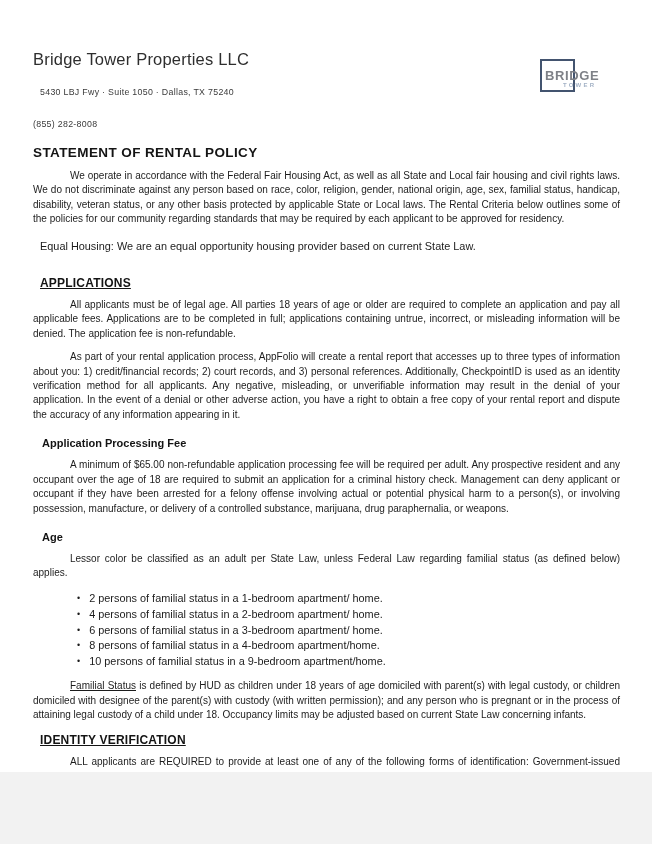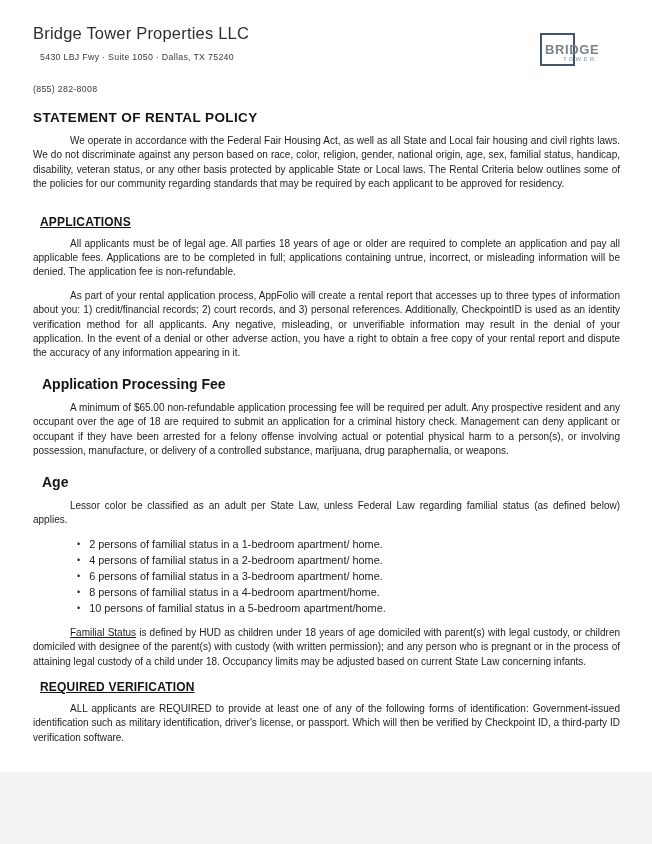--- a/index.html
+++ b/index.html
@@ -7,35 +7,35 @@
     background: #f2f2f2;
     font-family: "Liberation Sans", sans-serif;
   }
   .page {
     position: relative;
     width: 652px;
     height: 772px;
     margin: 0 auto;
     background: #ffffff;
     color: #1c1c1c;
-    padding: 24px 32px 0 33px;
+    padding: 50px 32px 0 33px;
     overflow: hidden;
   }
   
   .letterhead { position: relative; }
   .company-name {
     font-size: 16.5px;
     font-weight: normal;
     color: #2e2e2e;
     letter-spacing: 0.2px;
   }
   .company-address {
     font-size: 8.8px;
     color: #3a3a3a;
-    margin: 9px 0 0 7px;
+    margin: 18px 0 0 7px;
     letter-spacing: 0.3px;
   }
   .company-phone {
     font-size: 8.8px;
     color: #3a3a3a;
     margin: 22px 0 0 0;
     letter-spacing: 0.3px;
   }
   .logo {
     position: absolute;
@@ -98,21 +98,21 @@
     display: inline-block;
     font-size: 12px;
     font-weight: bold;
     color: #141414;
     text-decoration: underline;
     letter-spacing: 0.2px;
     margin: 24px 0 0 7px;
   }
   .h2-wrap { line-height: 12px; }
   .h3 {
-    font-size: 14px;
+    font-size: 11px;
     font-weight: bold;
     color: #141414;
     margin: 15px 0 0 9px;
   }
   .bullet-list {
     list-style: none;
     margin: 10px 0 0 0;
     padding-left: 44px;
   }
   .bullet-list li {
@@ -143,36 +143,37 @@
     <div class="logo">
       <div class="logo-square"></div>
       <div class="logo-bridge">BRIDGE</div>
       <div class="logo-tower">TOWER</div>
     </div>
   </div>
 
   <div class="doc-title">STATEMENT OF RENTAL POLICY</div>
 
   <p class="para">We operate in accordance with the Federal Fair Housing Act, as well as all State and Local fair housing and civil rights laws. We do not discriminate against any person based on race, color, religion, gender, national origin, age, sex, familial status, handicap, disability, veteran status, or any other basis protected by applicable State or Local laws. The Rental Criteria below outlines some of the policies for our community regarding standards that may be required by each applicant to be approved for residency.</p>
+  <p class="equal-housing">Equal Housing: We are an equal opportunity housing provider based on current State Law.</p>
 
   <div class="h2-wrap"><span class="h2">APPLICATIONS</span></div>
   <p class="para">All applicants must be of legal age. All parties 18 years of age or older are required to complete an application and pay all applicable fees. Applications are to be completed in full; applications containing untrue, incorrect, or misleading information will be denied. The application fee is non-refundable.</p>
   <p class="para">As part of your rental application process, AppFolio will create a rental report that accesses up to three types of information about you: 1) credit/financial records; 2) court records, and 3) personal references. Additionally, CheckpointID is used as an identity verification method for all applicants. Any negative, misleading, or unverifiable information may result in the denial of your application. In the event of a denial or other adverse action, you have a right to obtain a free copy of your rental report and dispute the accuracy of any information appearing in it.</p>
 
   <div class="h3">Application Processing Fee</div>
   <p class="para">A minimum of $65.00 non-refundable application processing fee will be required per adult. Any prospective resident and any occupant over the age of 18 are required to submit an application for a criminal history check. Management can deny applicant or occupant if they have been arrested for a felony offense involving actual or potential physical harm to a person(s), or involving possession, manufacture, or delivery of a controlled substance, marijuana, drug paraphernalia, or weapons.</p>
 
   <div class="h3">Age</div>
   <p class="para">Lessor color be classified as an adult per State Law, unless Federal Law regarding familial status (as defined below) applies.</p>
 
   <ul class="bullet-list">
     <li>2 persons of familial status in a 1-bedroom apartment/ home.</li>
     <li>4 persons of familial status in a 2-bedroom apartment/ home.</li>
     <li>6 persons of familial status in a 3-bedroom apartment/ home.</li>
     <li>8 persons of familial status in a 4-bedroom apartment/home.</li>
-    <li>10 persons of familial status in a 5-bedroom apartment/home.</li>
+    <li>10 persons of familial status in a 9-bedroom apartment/home.</li>
   </ul>
   <p class="para"><span class="lead-underline">Familial Status</span><span> is defined by HUD as children under 18 years of age domiciled with parent(s) with legal custody, or children domiciled with designee of the parent(s) with custody (with written permission); and any person who is pregnant or in the process of attaining legal custody of a child under 18. Occupancy limits may be adjusted based on current State Law concerning infants.</span></p>
 
-  <div class="h2-wrap"><span class="h2" style="margin-top:12px">REQUIRED VERIFICATION</span></div>
+  <div class="h2-wrap"><span class="h2" style="margin-top:12px">IDENTITY VERIFICATION</span></div>
   <p class="para">ALL applicants are REQUIRED to provide at least one of any of the following forms of identification: Government-issued identification such as military identification, driver's license, or passport. Which will then be verified by Checkpoint ID, a third-party ID verification software.</p>
 
 </div>
 
 </body></html>

